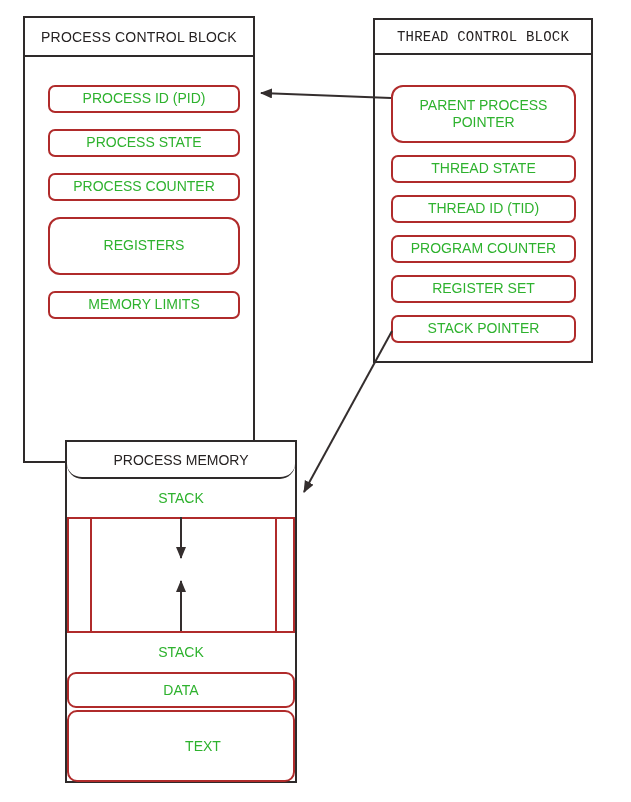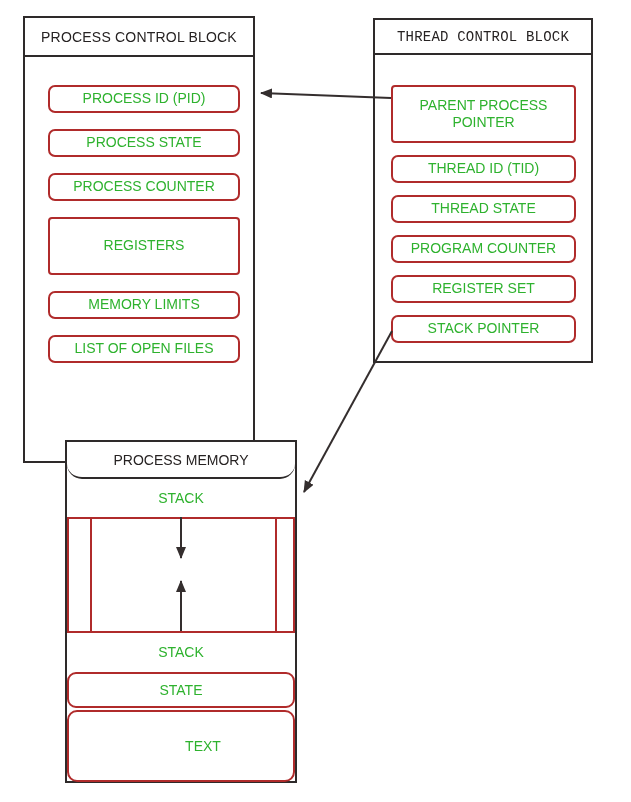--- a/index.html
+++ b/index.html
@@ -47,21 +47,21 @@
     border-radius: 7px;
     display: flex;
     align-items: center;
     justify-content: center;
     text-align: center;
     color: #2eb22e;
     font-size: 14px;
     line-height: 1.25;
     background: #ffffff;
   }
-  .item.tall { height: 58px; border-radius: 4px; }
+  .item.tall { height: 58px; border-radius: 12px; }
   
   .mem { left: 65px; top: 440px; width: 232px; height: 343px; }
   .mem .row { position: absolute; left: 0; right: 0; box-sizing: border-box; display: flex; align-items: center; justify-content: center; font-size: 14px; }
   .m-title  { top: 0;    height: 37px; border-bottom: 2px solid #2e2a2a; color: #262222; border-radius: 15px; }
   .m-stack1 { top: 37px; height: 38px; color: #2eb22e; }
   .m-red    { position: absolute; left: 0; right: 0; top: 75px; height: 116px; border: 2px solid #b02b2b; box-sizing: border-box; }
   .vline    { position: absolute; top: 0; bottom: 0; width: 2px; background: #b02b2b; }
   .vline.vl-left  { left: 21px; }
   .vline.vl-right { left: 206px; }
   .m-stack2 { top: 191px; height: 37px; color: #2eb22e; }
@@ -82,45 +82,44 @@
 <div class="canvas">
 
   <section class="block pcb">
     <div class="block-title">PROCESS CONTROL BLOCK</div>
     <div class="items">
       <div class="item">PROCESS ID (PID)</div>
       <div class="item">PROCESS STATE</div>
       <div class="item">PROCESS COUNTER</div>
       <div class="item tall">REGISTERS</div>
       <div class="item">MEMORY LIMITS</div>
-      <div class="item">LIST OF OPEN FILES</div>
     </div>
   </section>
 
   <section class="block tcb">
     <div class="block-title">THREAD CONTROL BLOCK</div>
     <div class="items">
       <div class="item tall">PARENT PROCESS POINTER</div>
+      <div class="item">THREAD STATE</div>
       <div class="item">THREAD ID (TID)</div>
-      <div class="item">THREAD STATE</div>
       <div class="item">PROGRAM COUNTER</div>
       <div class="item">REGISTER SET</div>
       <div class="item">STACK POINTER</div>
     </div>
   </section>
 
   <section class="block mem">
     <div class="row m-title">PROCESS MEMORY</div>
     <div class="row m-stack1">STACK</div>
     <div class="m-red">
       <div class="vline vl-left"></div>
       <div class="vline vl-right"></div>
     </div>
     <div class="row m-stack2">STACK</div>
-    <div class="row m-data">STATE</div>
+    <div class="row m-data">DATA</div>
     <div class="row m-text">TEXT</div>
   </section>
 
   <svg class="overlay" viewBox="0 0 631 802" xmlns="http://www.w3.org/2000/svg">
     <defs>
       <marker id="ah" markerUnits="userSpaceOnUse" markerWidth="14" markerHeight="12" refX="11" refY="5" orient="auto">
         <path d="M0,0 L12,5 L0,10 Z" fill="#342e2e"></path>
       </marker>
     </defs>
     <path d="M391,98 L261,93" fill="none" stroke-width="2" marker-end="url(#ah)" stroke="#342e2e"></path>

